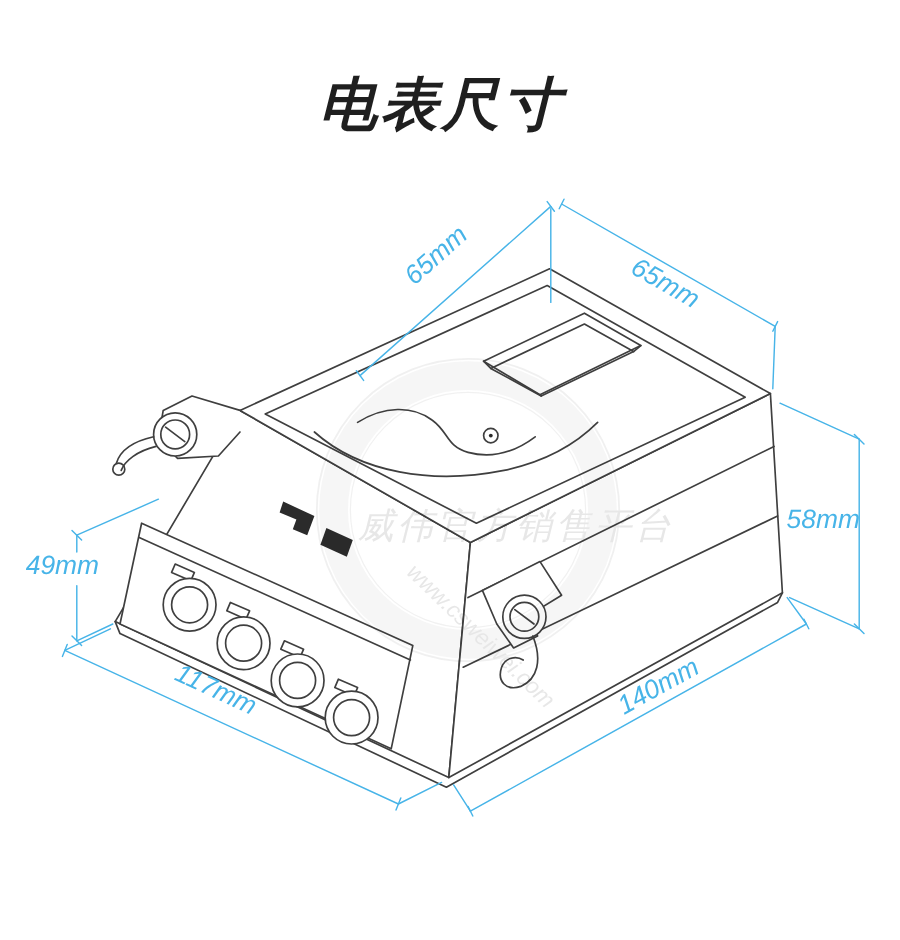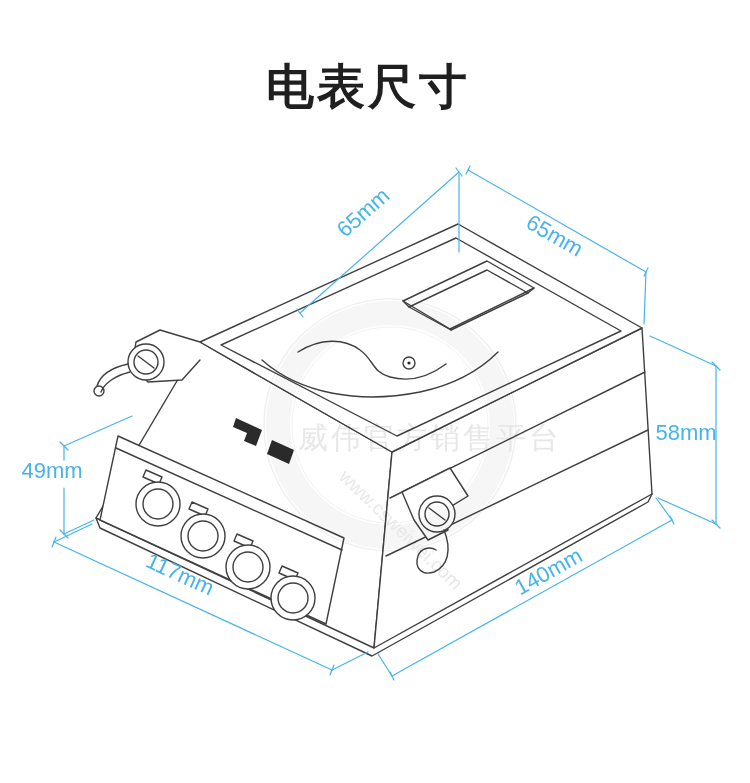--- a/index.html
+++ b/index.html
@@ -2,20 +2,21 @@
 <html><head>
 <meta charset="utf-8">
 <style>
   html,body{margin:0;padding:0;background:#ffffff;}
   .page{
     position:relative;
     width:736px;height:783px;
     background:#ffffff;
     overflow:hidden;
     font-family:"Liberation Sans", sans-serif;
+    font-style:italic;
   }
   .title{
     position:absolute;
     top:55px;left:0;right:0;
     text-align:center;
     font-size:48px;
     font-weight:bold;
     letter-spacing:3px;
     color:#1f1f1f;
   }

